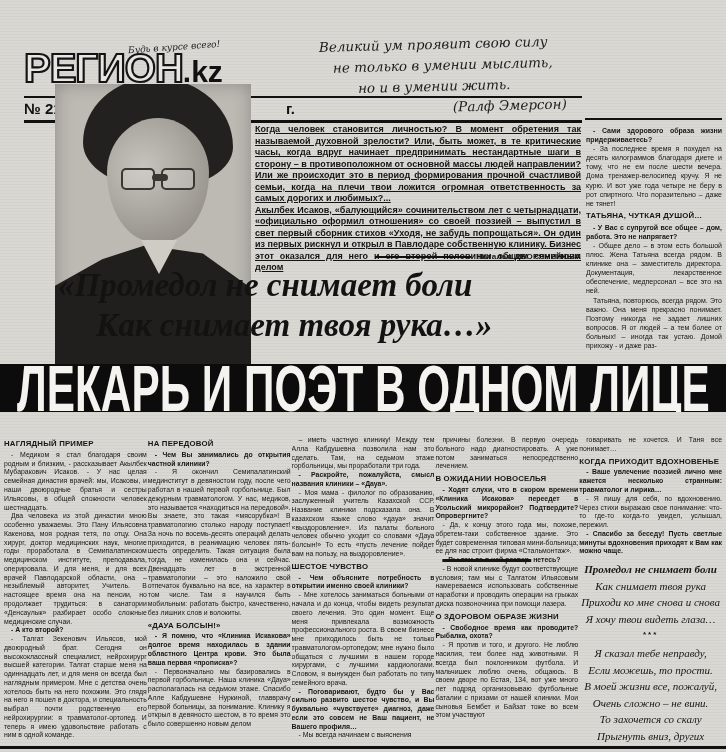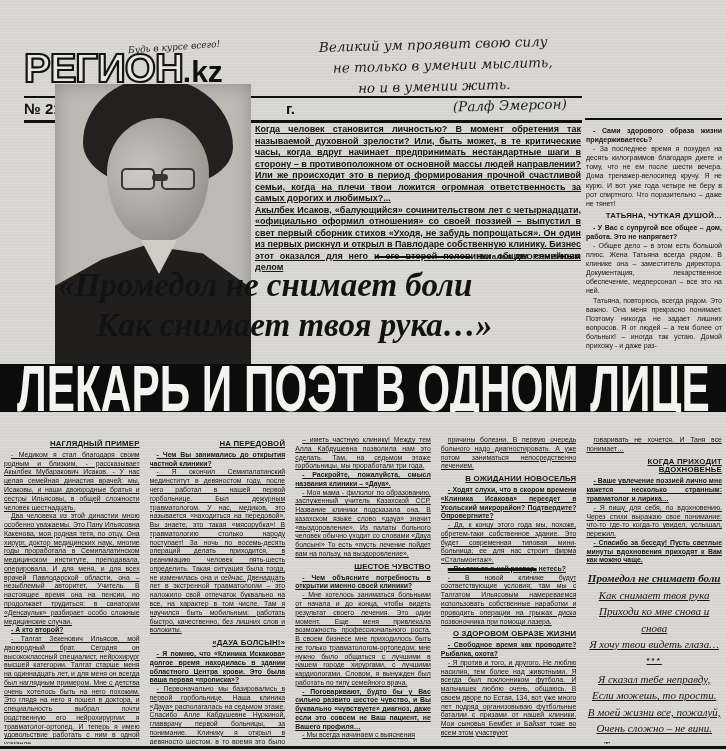--- a/index.html
+++ b/index.html
@@ -57,23 +57,23 @@
   .pullquote .pq2{padding-left:38px;}
   
   .sidebar{position:absolute;left:586px;top:126px;width:136px;height:236px;overflow:hidden;
            font-size:7px;line-height:1.3;}
   
   .banner{position:absolute;left:0;top:364px;width:726px;height:48px;background:#0c0c0c;
           display:flex;align-items:center;justify-content:center;overflow:hidden;}
   .banner span{display:inline-block;color:#f4f3f0;font-weight:900;font-size:46px;letter-spacing:0px;
                white-space:nowrap;transform:scale(0.92,1.42);}
   
-  .cols{position:absolute;left:4px;top:436px;width:718px;height:308px;display:flex;gap:10px;overflow:hidden;text-decoration:underline;}
+  .cols{position:absolute;left:4px;top:436px;width:718px;height:308px;display:flex;gap:1px;overflow:hidden;}
   .col{flex:1 1 0;overflow:hidden;font-size:6.9px;line-height:1.27;}
-  .colhead{text-align:right;font-weight:bold;font-size:7.8px;line-height:1.15;margin:4px 0 2px;letter-spacing:0.2px;}
+  .colhead{text-align:left;font-weight:bold;font-size:7.8px;line-height:1.15;margin:4px 0 2px;letter-spacing:0.2px;}
   .col .a, .sidebar .a{margin:0;text-align:justify;text-indent:7px;}
   .col .q, .sidebar .q{margin:0;text-align:justify;text-indent:7px;font-weight:bold;}
   .struck{text-decoration:line-through;text-decoration-thickness:3px;font-weight:bold;}
   .poem{font-family:"Liberation Serif",serif;font-style:italic;font-size:11px;line-height:1.5;
         text-align:center;white-space:pre-line;margin-top:5px;}
   .poem-title{font-weight:bold;}
   .poem-sep{text-align:center;font-weight:bold;font-size:8px;letter-spacing:2px;margin:3px 0 1px;}
 </style>
 </head>
 <body>

